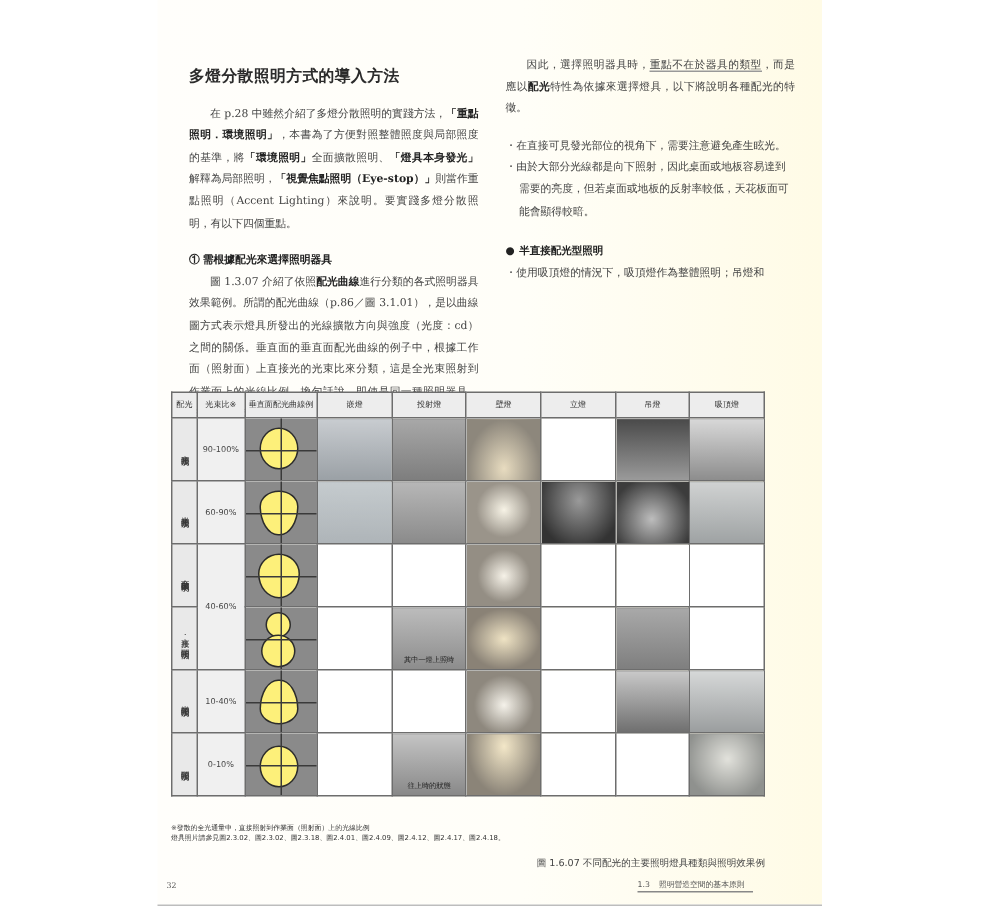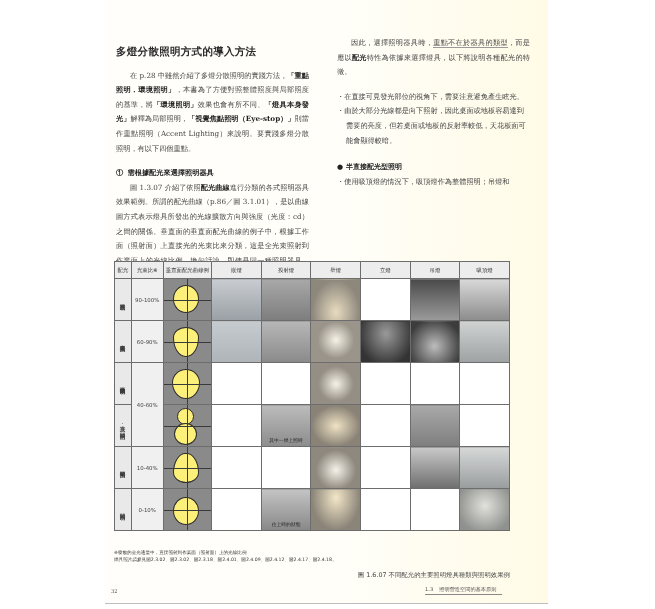--- a/index.html
+++ b/index.html
@@ -6,27 +6,27 @@
   html, body { width: 655px; height: 609px; background: #ffffff; overflow: hidden; }
   body { font-family: "DejaVu Serif", "Liberation Serif", serif; color: #333; position: relative; }
 
   .page {
     position: absolute; left: 105px; top: 0; width: 443px; height: 603px;
     background: linear-gradient(90deg, #fffefb 0%, #fffef8 55%, #fffbe6 100%);
   }
   .page-bottom-rule { position: absolute; left: 105px; top: 603px; width: 443px; height: 1px; background: #bdbdbd; }
 
   .col { position: absolute; font-size: 7.2px; line-height: 14.6px; color: #444; }
-  .col-left { left: 116px; top: 36px; width: 193px; }
+  .col-left { left: 126px; top: 36px; width: 193px; }
   .col-right { left: 337px; top: 36px; width: 193px; }
 
   .title { font-family: "DejaVu Sans", "Liberation Sans", sans-serif; font-weight: bold; font-size: 10.5px; color: #2b2b2b; margin: 8px 0 10px 0; letter-spacing: 0.3px; }
   .para { text-indent: 14px; text-align: justify; margin-bottom: 10px; }
   .para b { color: #222; }
-  .subhead { font-family: Liberation Mono, monospace; font-weight: bold; font-size: 7.2px; color: #222; margin-top: 2px; }
+  .subhead { font-family: Liberation Sans, sans-serif; font-weight: bold; font-size: 7.2px; color: #222; margin-top: 2px; }
   .bullet-head { font-family: "DejaVu Sans", "Liberation Sans", sans-serif; font-weight: bold; font-size: 7px; color: #222; margin-top: 12px; }
   .bullet-head::before { content: "●"; margin-right: 3px; font-size: 7px; }
   .list-item { padding-left: 9px; text-indent: -9px; }
   .u { border-bottom: 0.8px solid #999; }
 
   
   .tbl { position: absolute; left: 114px; top: 261px; width: 396px; border-collapse: collapse; table-layout: fixed; }
   .tbl td, .tbl th { border: 0.8px solid #6d6d6d; padding: 0; font-family: "DejaVu Sans", "Liberation Sans", sans-serif; font-weight: normal; }
   .tbl th { background: #ededed; height: 17px; font-size: 5.4px; color: #333; line-height: 6.5px; }
   .tbl td.cat { background: #e9e9e9; width: 16px; font-size: 5.6px; color: #333; writing-mode: vertical-rl; text-orientation: upright; text-align: center; letter-spacing: 0.5px; }
@@ -47,21 +47,21 @@
   .running-head { position: absolute; left: 425px; top: 586px; font-size: 5.2px; color: #555; font-family: "DejaVu Sans", "Liberation Sans", sans-serif; border-bottom: 0.8px solid #888; padding-bottom: 1px; }
   .running-head span { margin-right: 6px; }
 </style>
 </head>
 <body>
 
 <div class="page"></div>
 
 <div class="col col-left">
   <div class="title">多燈分散照明方式的導入方法</div>
-  <div class="para" id="intro-para"><span>在 p.28 中雖然介紹了多燈分散照明的實踐方法，</span><b>「重點照明．環境照明」</b><span>，本書為了方便對照整體照度與局部照度的基準，將</span><b>「環境照明」</b><span>效果也會有所不同、</span><b>「燈具本身發光」</b><span>解釋為局部照明，</span><b>「視覺焦點照明（Eye-stop）」</b><span>則當作重點照明（Accent Lighting）來說明。要實踐多燈分散照明，有以下四個重點。</span></div>
+  <div class="para" id="intro-para"><span>在 p.28 中雖然介紹了多燈分散照明的實踐方法，</span><b>「重點照明．環境照明」</b><span>，本書為了方便對照整體照度與局部照度的基準，將</span><b>「環境照明」</b><span>全面擴散照明、</span><b>「燈具本身發光」</b><span>解釋為局部照明，</span><b>「視覺焦點照明（Eye-stop）」</b><span>則當作重點照明（Accent Lighting）來說明。要實踐多燈分散照明，有以下四個重點。</span></div>
   <div class="subheading subhead">① 需根據配光來選擇照明器具</div>
   <div class="para" id="body-para"><span>圖 1.3.07 介紹了依照</span><b>配光曲線</b><span>進行分類的各式照明器具效果範例。所謂的配光曲線（p.86／圖 3.1.01），是以曲線圖方式表示燈具所發出的光線擴散方向與強度（光度：cd）之間的關係。垂直面的垂直面配光曲線的例子中，根據工作面（照射面）上直接光的光束比來分類，這是全光束照射到作業面上的光線比例。換句話說，即使是同一種照明器具，由於</span><b>配光</b><span>方式不同，照明</span></div>
 </div>
 
 <div class="col col-right">
   <div class="para" id="right-para"><span>因此，選擇照明器具時，</span><span class="u">重點不在於器具的類型</span><span>，而是應以</span><b>配光</b><span>特性為依據來選擇燈具，以下將說明各種配光的特徵。</span></div>
   <div id="right-sections">
       <div class="list-item">・在直接可見發光部位的視角下，需要注意避免產生眩光。</div>
       <div class="list-item">・由於大部分光線都是向下照射，因此桌面或地板容易達到需要的亮度，但若桌面或地板的反射率較低，天花板面可能會顯得較暗。</div>
       <div class="bullet-head">半直接配光型照明</div>

